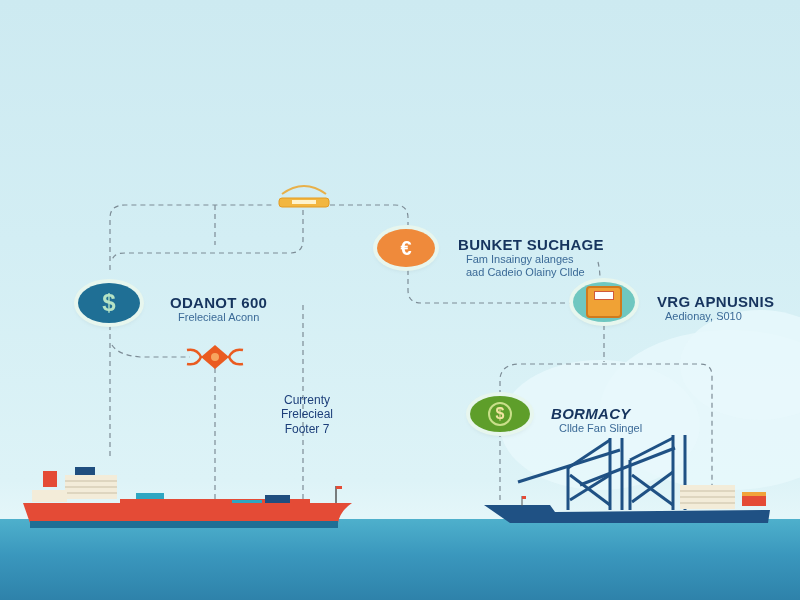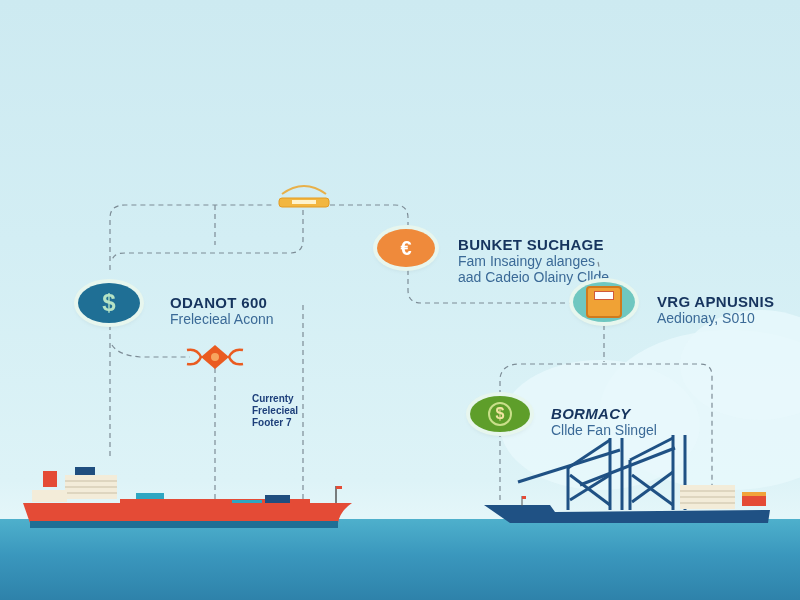--- a/index.html
+++ b/index.html
@@ -8,23 +8,23 @@
     background: linear-gradient(180deg, #cdeaf1 0%, #d3eef4 40%, #ddf3f7 80%, #e4f6f9 86%); }
   .scene { position:absolute; inset:0; }
   .sea { position:absolute; left:0; top:519px; width:800px; height:81px;
     background: linear-gradient(180deg, #4eb0cc 0%, #3a97bd 45%, #2e82aa 100%); }
   .cloud { position:absolute; border-radius:50%; background:#e8f8fb; opacity:.85; }
   .node { position:absolute; border-radius:50%; display:flex; align-items:center; justify-content:center;
     box-shadow: 0 0 0 4px #e7f6ee, 0 2px 6px rgba(0,0,0,.15); }
   .node .glyph { font-weight:bold; font-size:20px; }
   .label { position:absolute; line-height:1.15; }
   .label .t { font-weight:bold; font-size:15px; color:#16345e; letter-spacing:.3px; text-transform:uppercase; }
-  .label .s { font-size:14px; color:#3b6a97; }
-  .center-label { position:absolute; left:252px; top:393px; width:110px; text-align:left;
-    font-weight:bold; font-size:10px; color:#1d3f7a; line-height:1.2; }
+  .label .s { font-size:11px; color:#3b6a97;margin-left:8px; }
+  .center-label { position:absolute; left:252px; top:393px; width:110px; text-align:center;
+    font-weight:normal; font-size:12px; color:#1d3f7a; line-height:1.2; }
   svg.lines { position:absolute; inset:0; }
 </style>
 </head>
 <body>
 
 <div class="scene">
 
   <div class="cloud" style="left:600px;top:330px;width:260px;height:160px;"></div>
   <div class="cloud" style="left:500px;top:360px;width:200px;height:130px;"></div>
   <div class="cloud" style="left:680px;top:310px;width:160px;height:110px;"></div>

